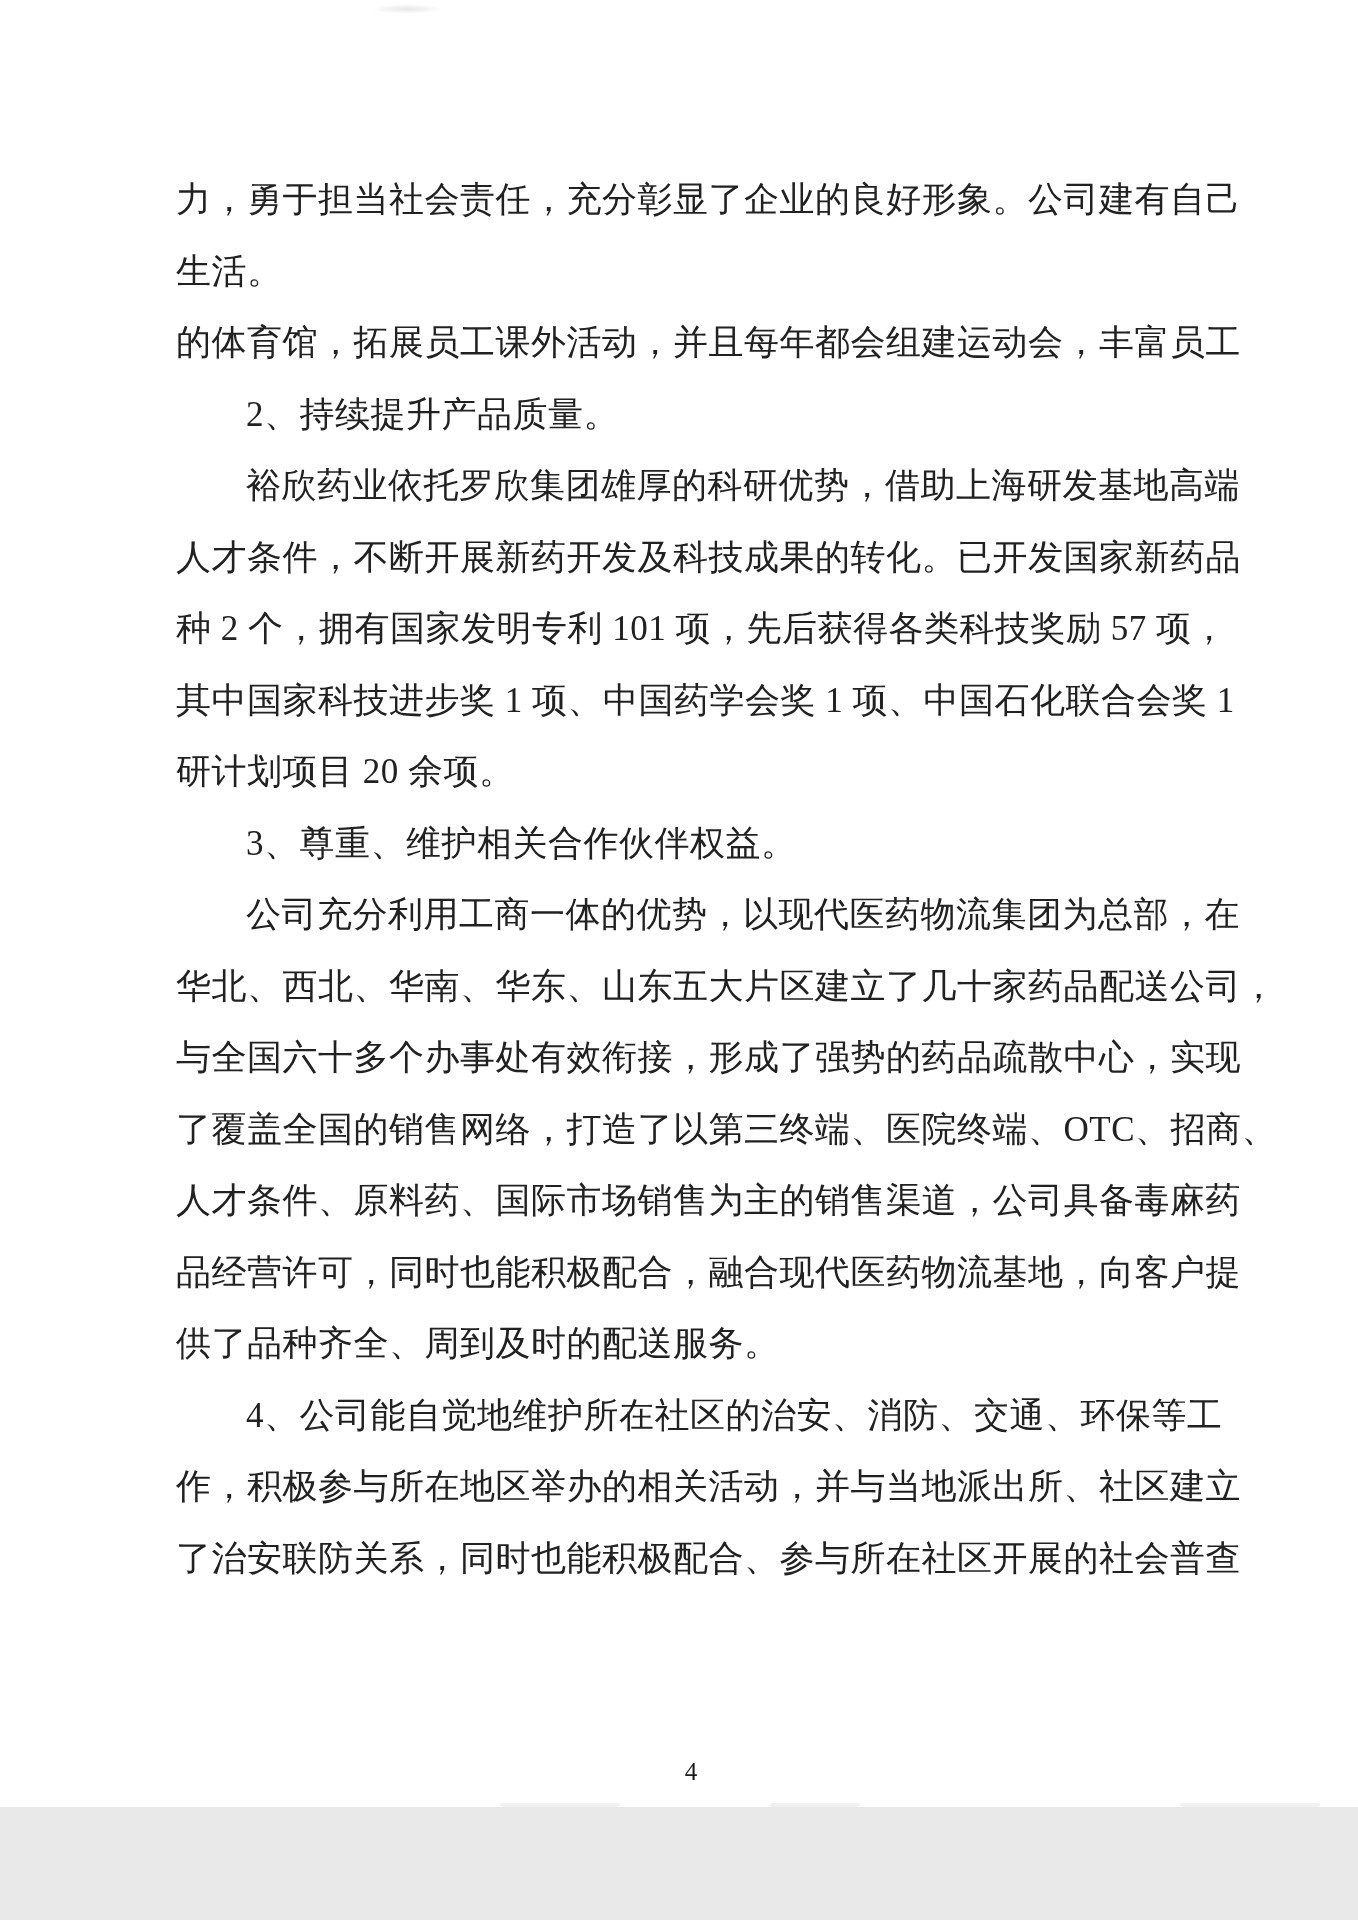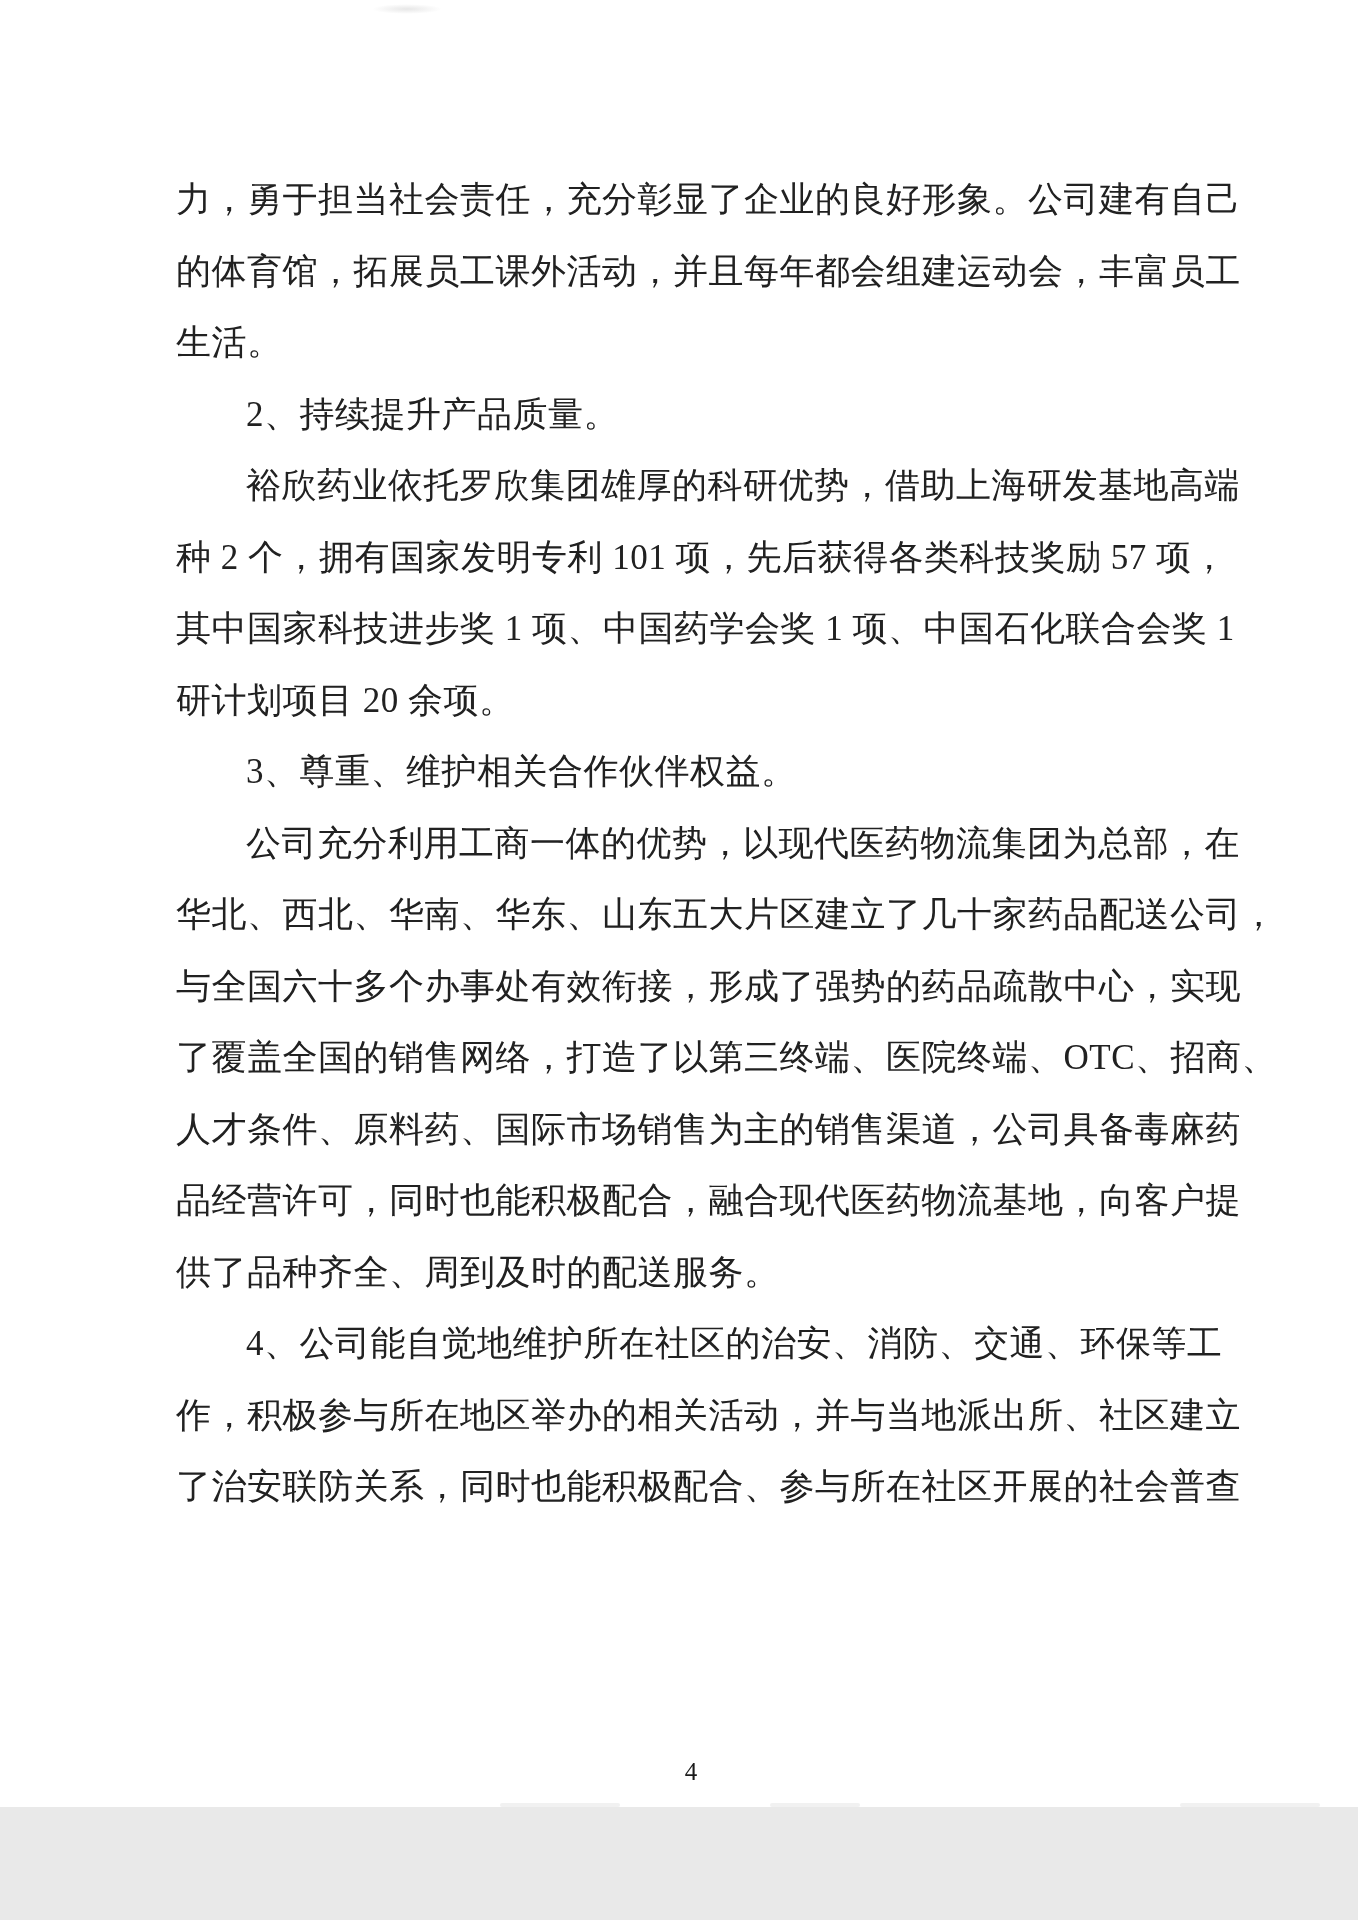--- a/index.html
+++ b/index.html
@@ -65,24 +65,25 @@
 </style>
 </head>
 <body>
 
 <div class="page">
 
   <div class="artifact-top"></div>
 
   <div class="text-block">
     <div class="line">力，勇于担当社会责任，充分彰显了企业的良好形象。公司建有自己</div>
+    <div class="line">生活。</div>
     <div class="line">的体育馆，拓展员工课外活动，并且每年都会组建运动会，丰富员工</div>
-    <div class="line">生活。</div>
     <div class="line indent">2、持续提升产品质量。</div>
     <div class="line indent">裕欣药业依托罗欣集团雄厚的科研优势，借助上海研发基地高端</div>
+    <div class="line">人才条件，不断开展新药开发及科技成果的转化。已开发国家新药品</div>
     <div class="line">种 2 个，拥有国家发明专利 101 项，先后获得各类科技奖励 57 项，</div>
     <div class="line">其中国家科技进步奖 1 项、中国药学会奖 1 项、中国石化联合会奖 1</div>
     <div class="line">研计划项目 20 余项。</div>
     <div class="line indent">3、尊重、维护相关合作伙伴权益。</div>
     <div class="line indent">公司充分利用工商一体的优势，以现代医药物流集团为总部，在</div>
     <div class="line">华北、西北、华南、华东、山东五大片区建立了几十家药品配送公司，</div>
     <div class="line">与全国六十多个办事处有效衔接，形成了强势的药品疏散中心，实现</div>
     <div class="line">了覆盖全国的销售网络，打造了以第三终端、医院终端、OTC、招商、</div>
     <div class="line">人才条件、原料药、国际市场销售为主的销售渠道，公司具备毒麻药</div>
     <div class="line">品经营许可，同时也能积极配合，融合现代医药物流基地，向客户提</div>

